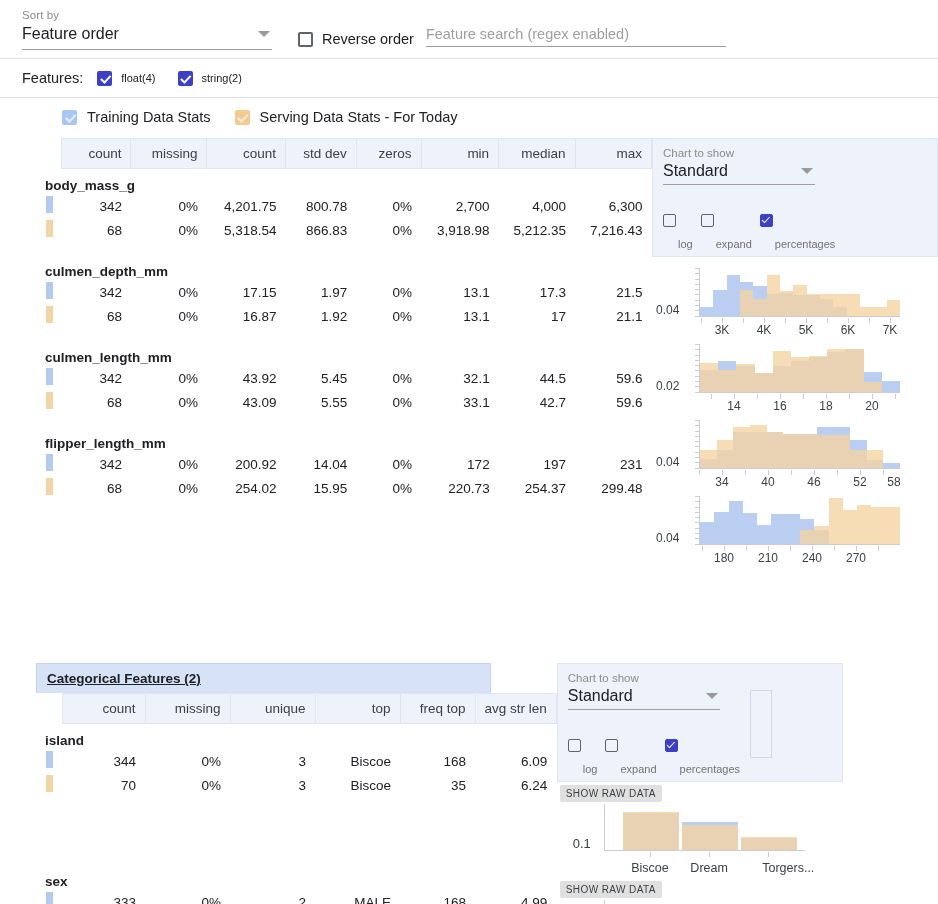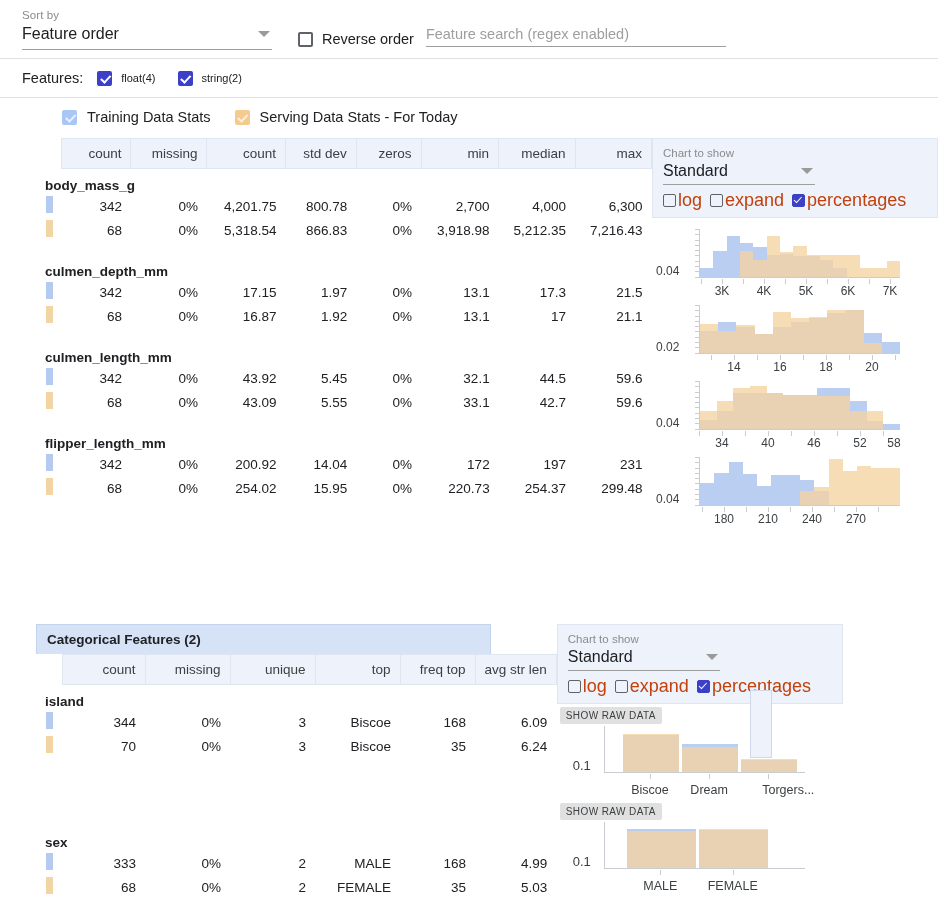--- a/index.html
+++ b/index.html
@@ -175,21 +175,21 @@
     background: #d6e2f6;
     border: 1px solid #c3d3ec;
     border-bottom: none;
     font-size: 13.5px;
     font-weight: bold;
     padding: 7px 10px;
     color: #202124;
     box-sizing: border-box;
   }
   .numeric .hdr-bar { width: 600px; }
-  .categorical .hdr-bar { width: 455px; }
+  .categorical .hdr-bar { width: 455px; text-decoration: underline; }
 
   table.stats {
     border-collapse: collapse;
     font-size: 13.5px;
   }
   table.stats th {
     background: #edf2fb;
     border: 1px solid #dfe6f2;
     font-weight: normal;
     color: #3c4043;
@@ -251,21 +251,21 @@
   }
   .ctrl-select .select-value { font-size: 16px; }
   .ctrl-opts { display: flex; align-items: center; }
   .opt { display: flex; align-items: center; margin-right: 8px; }
   .cb.sm {
     width: 13px; height: 13px; border-width: 1.6px;
   }
   .cb.sm.checked::after {
     left: 3.1px; top: .4px; width: 3px; height: 6.5px; border-width: 0 1.8px 1.8px 0;
   }
-  .opt-label { font-size: 18px; margin-left: 2px; color: #c2410c; }
+  .opt-label { font-size: 11px; margin-left: 2px; color: #737373; margin-top: 48px; }
 
   
   .hist {
     position: relative;
     height: 76px;
     width: 286px;
   }
   .hist .ylab {
     position: absolute;
     left: 4px;

